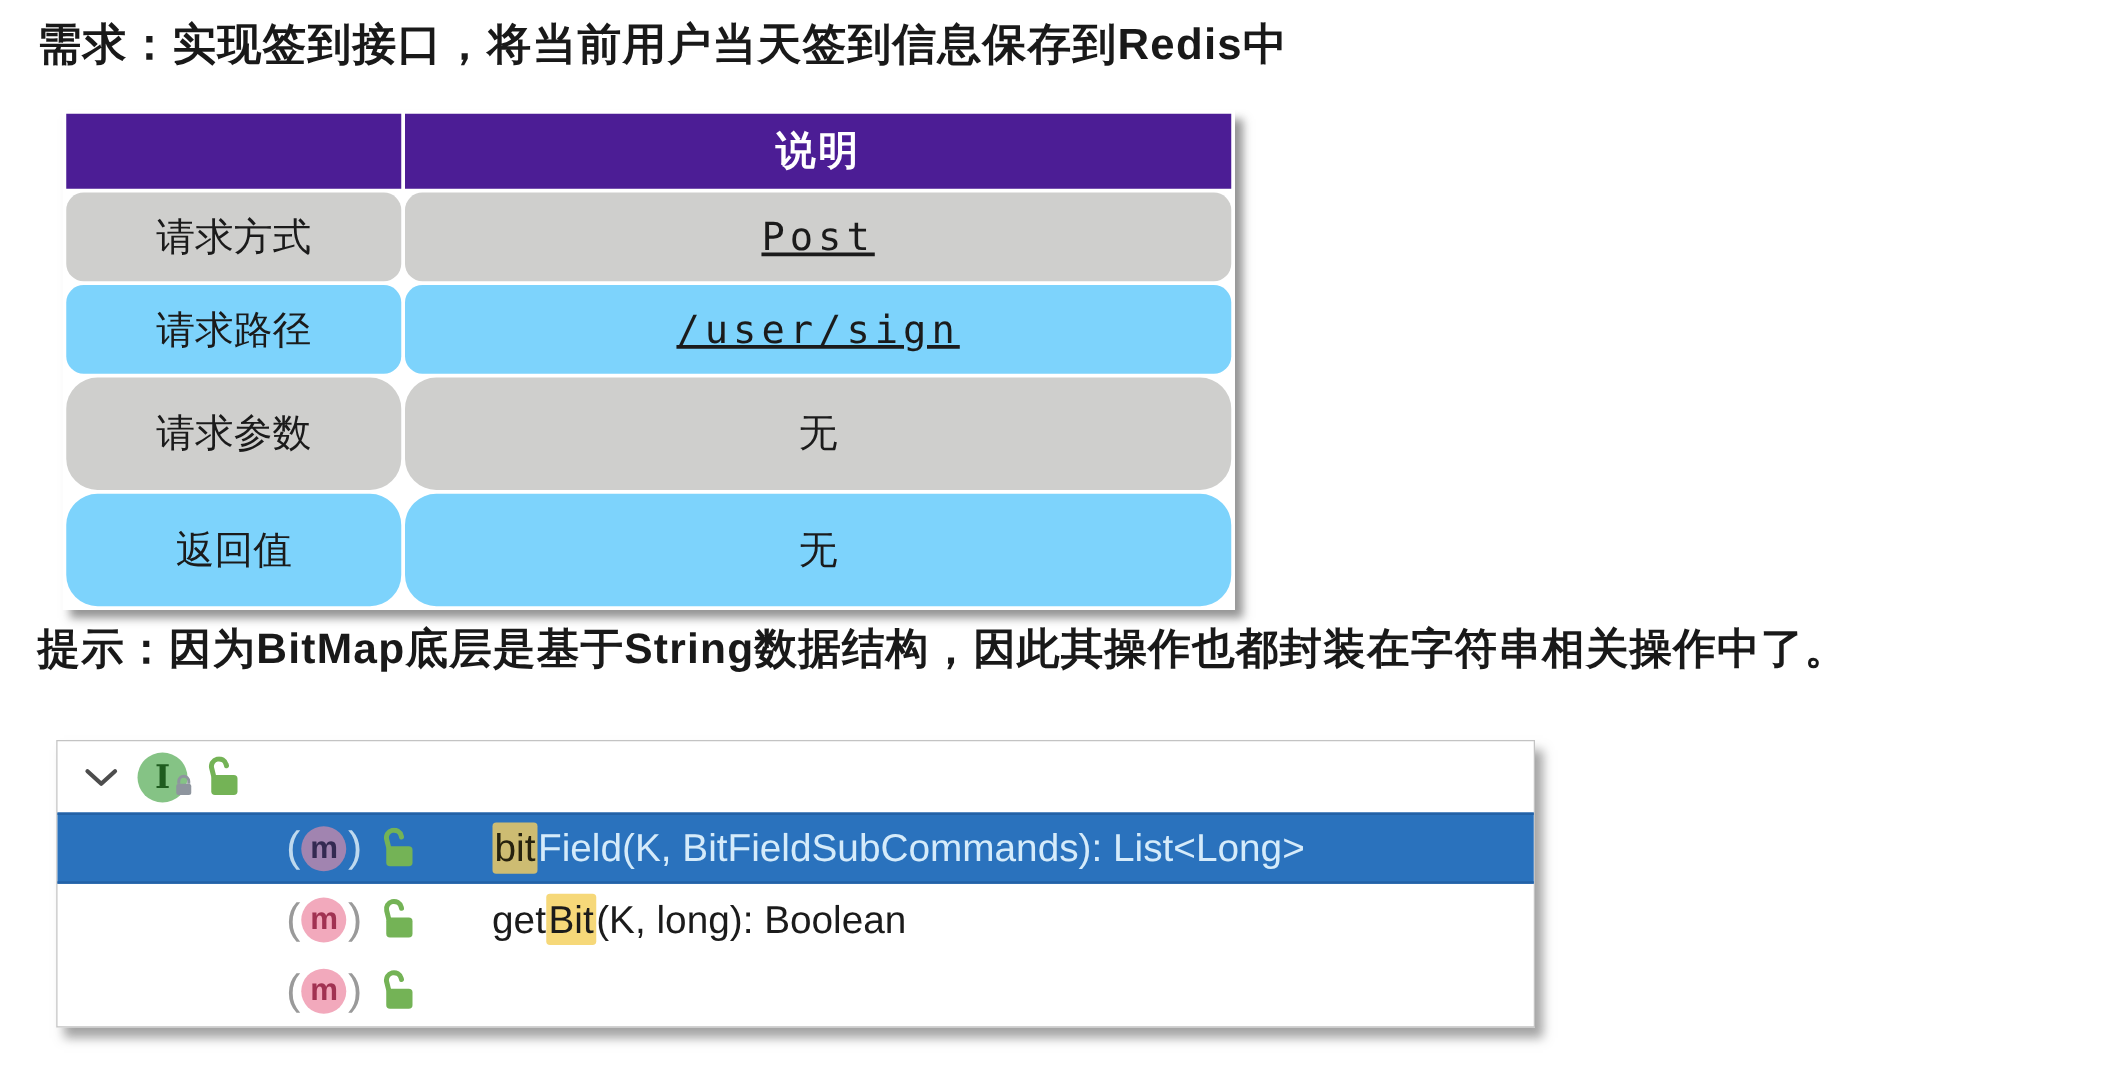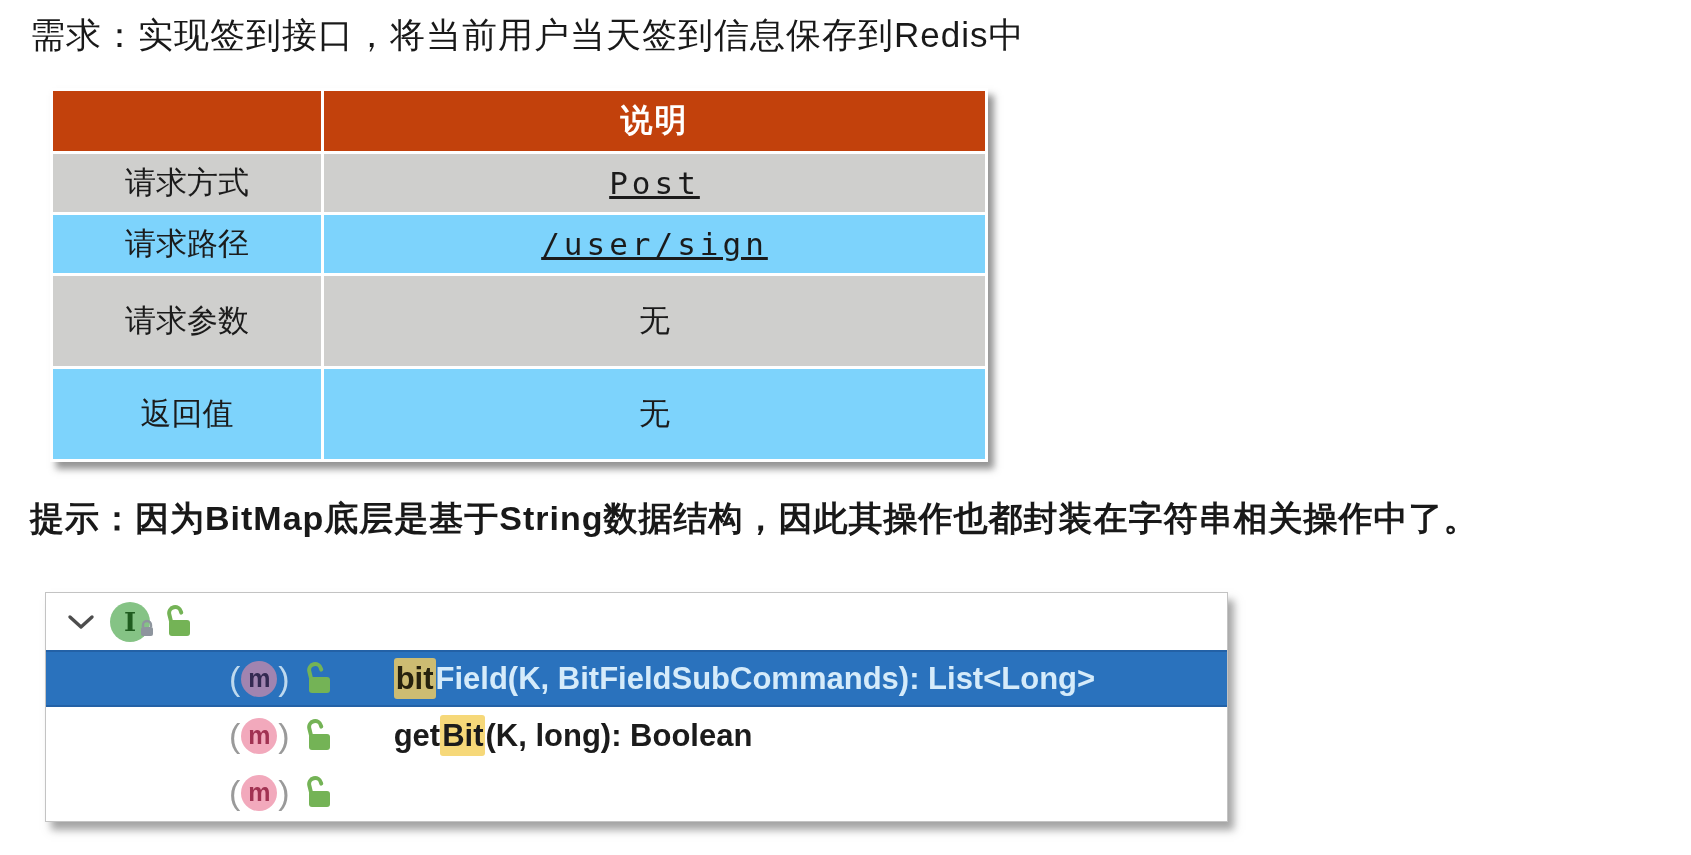--- a/index.html
+++ b/index.html
@@ -6,50 +6,50 @@
   html,body { background:#ffffff; }
   body {
     width:1691px; height:855px; position:relative;
     font-family:"Liberation Sans", sans-serif; color:#1b1b1b;
     overflow:hidden;
   }
 
   
   .req-title {
     position:absolute; left:30px; top:12px;
-    font-size:35px; font-weight:400; letter-spacing:1px; color:#191919;
+    font-size:35px; font-weight:700; letter-spacing:1px; color:#191919;
     white-space:nowrap;
   }
   .hint-text {
     position:absolute; left:30px; top:496px;
     font-size:34px; font-weight:700; letter-spacing:1px; color:#191919;
     white-space:nowrap;
   }
 
   
   table.spec {
     position:absolute; left:50px; top:88px; width:938px;
     border-collapse:separate; border-spacing:3px;
     background:#ffffff;
     box-shadow:6px 7px 7px rgba(60,60,60,0.55);
   }
   table.spec th, table.spec td {
     text-align:center; vertical-align:middle;
     font-size:31px; color:#1b1b1b;
   }
   table.spec th {
-    background:#c2410c; color:#ffffff;
+    background:#4c1d95; color:#ffffff;
     font-size:32px; font-weight:bold; letter-spacing:2px;
     height:60px;
   }
   table.spec col.c1 { width:268px; }
   tr.row-dark  td { background:#cfcfcd; }
   tr.row-light td { background:#7dd3fc; }
-  td.h-s { height:58px; }
-  td.h-l { height:90px; }
+  td.h-s { height:71px;border-radius:14px; }
+  td.h-l { height:90px;border-radius:25px; }
   .mono {
     font-family:"DejaVu Sans Mono","Liberation Mono",monospace;
     font-size:30px; letter-spacing:4px;text-decoration:underline;
   }
 
   
   .structure-panel {
     position:absolute; left:45px; top:592px; width:1183px;
     background:#ffffff;
     border:1px solid #c3c3c3;
@@ -60,21 +60,21 @@
     font-size:31px; white-space:nowrap;
   }
   .tree-row.root { padding-left:20px; }
   .tree-row.method { padding-left:183px; }
   .tree-row.selected {
     background:#2a72bd;
     border-top:2px solid #2361a6; border-bottom:2px solid #2361a6;
     color:#d5ebfa;
   }
   .tree-label { margin-left:14px; color:#1b1b1b; font-weight:500; }
-  .sig { margin-left:12px; font-weight:700;padding-left:48px; }
+  .sig { margin-left:12px; font-weight:400;padding-left:48px; }
   .tree-row.selected .sig { color:#d5ebfa; }
   .hl {
     background:#f6d879; color:#1b1b1b;
     padding:3px 2px; border-radius:3px;
   }
   .tree-row.selected .hl { background:#cdbc72; color:#26220e; }
 
   
   .chevron { width:30px; display:flex; justify-content:center; }
 

